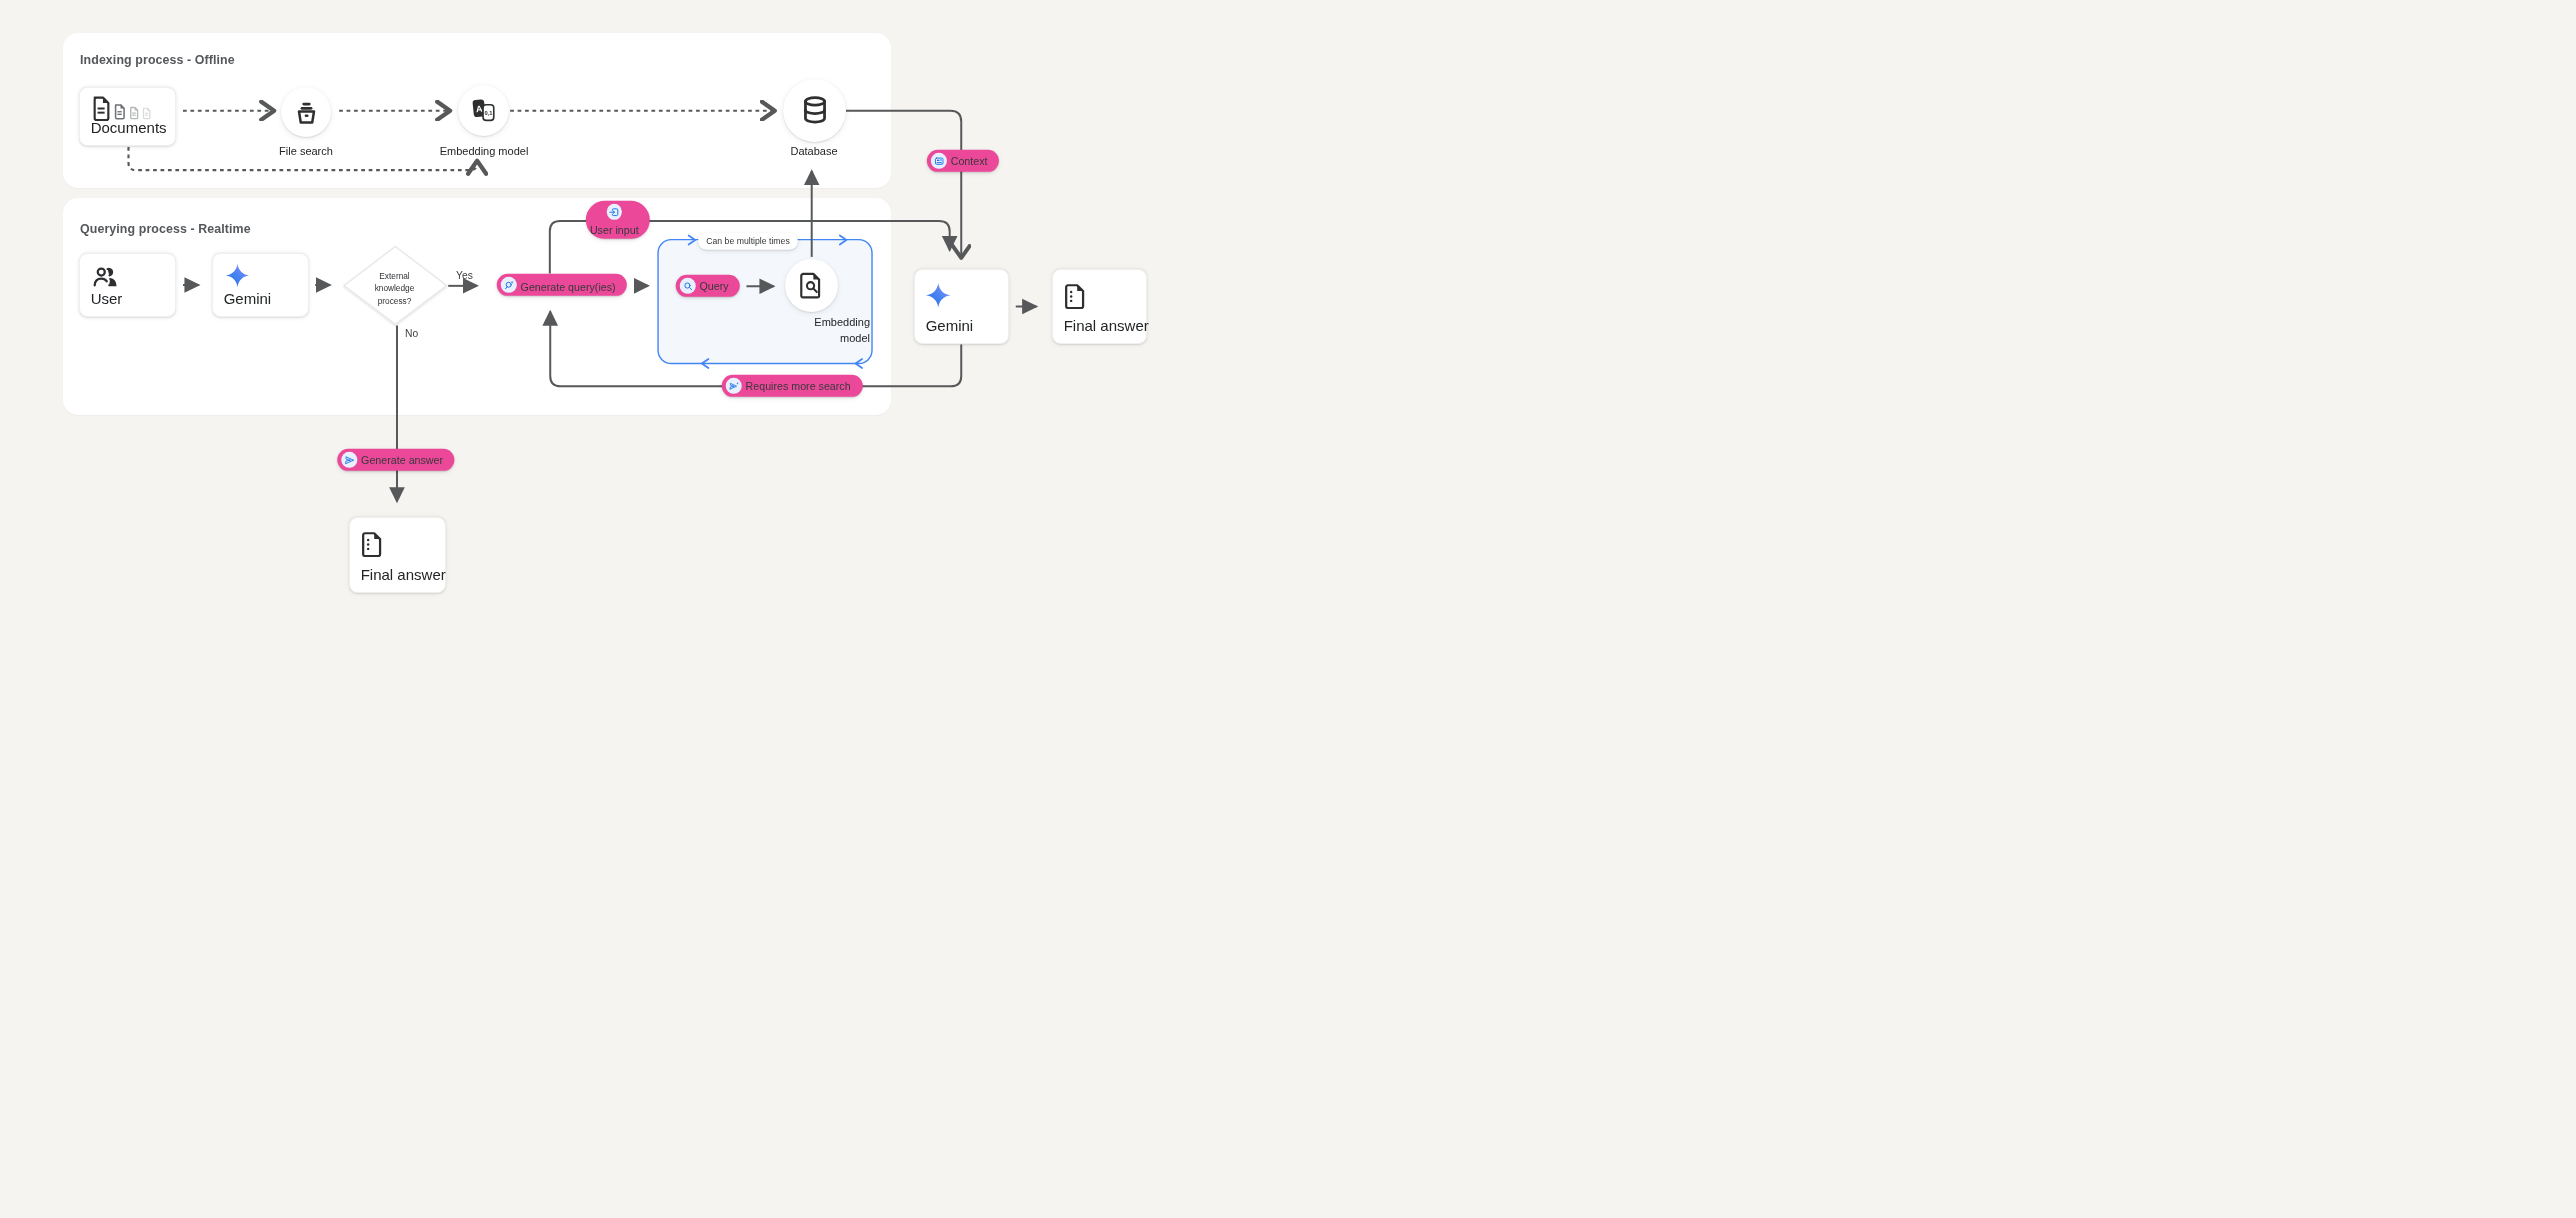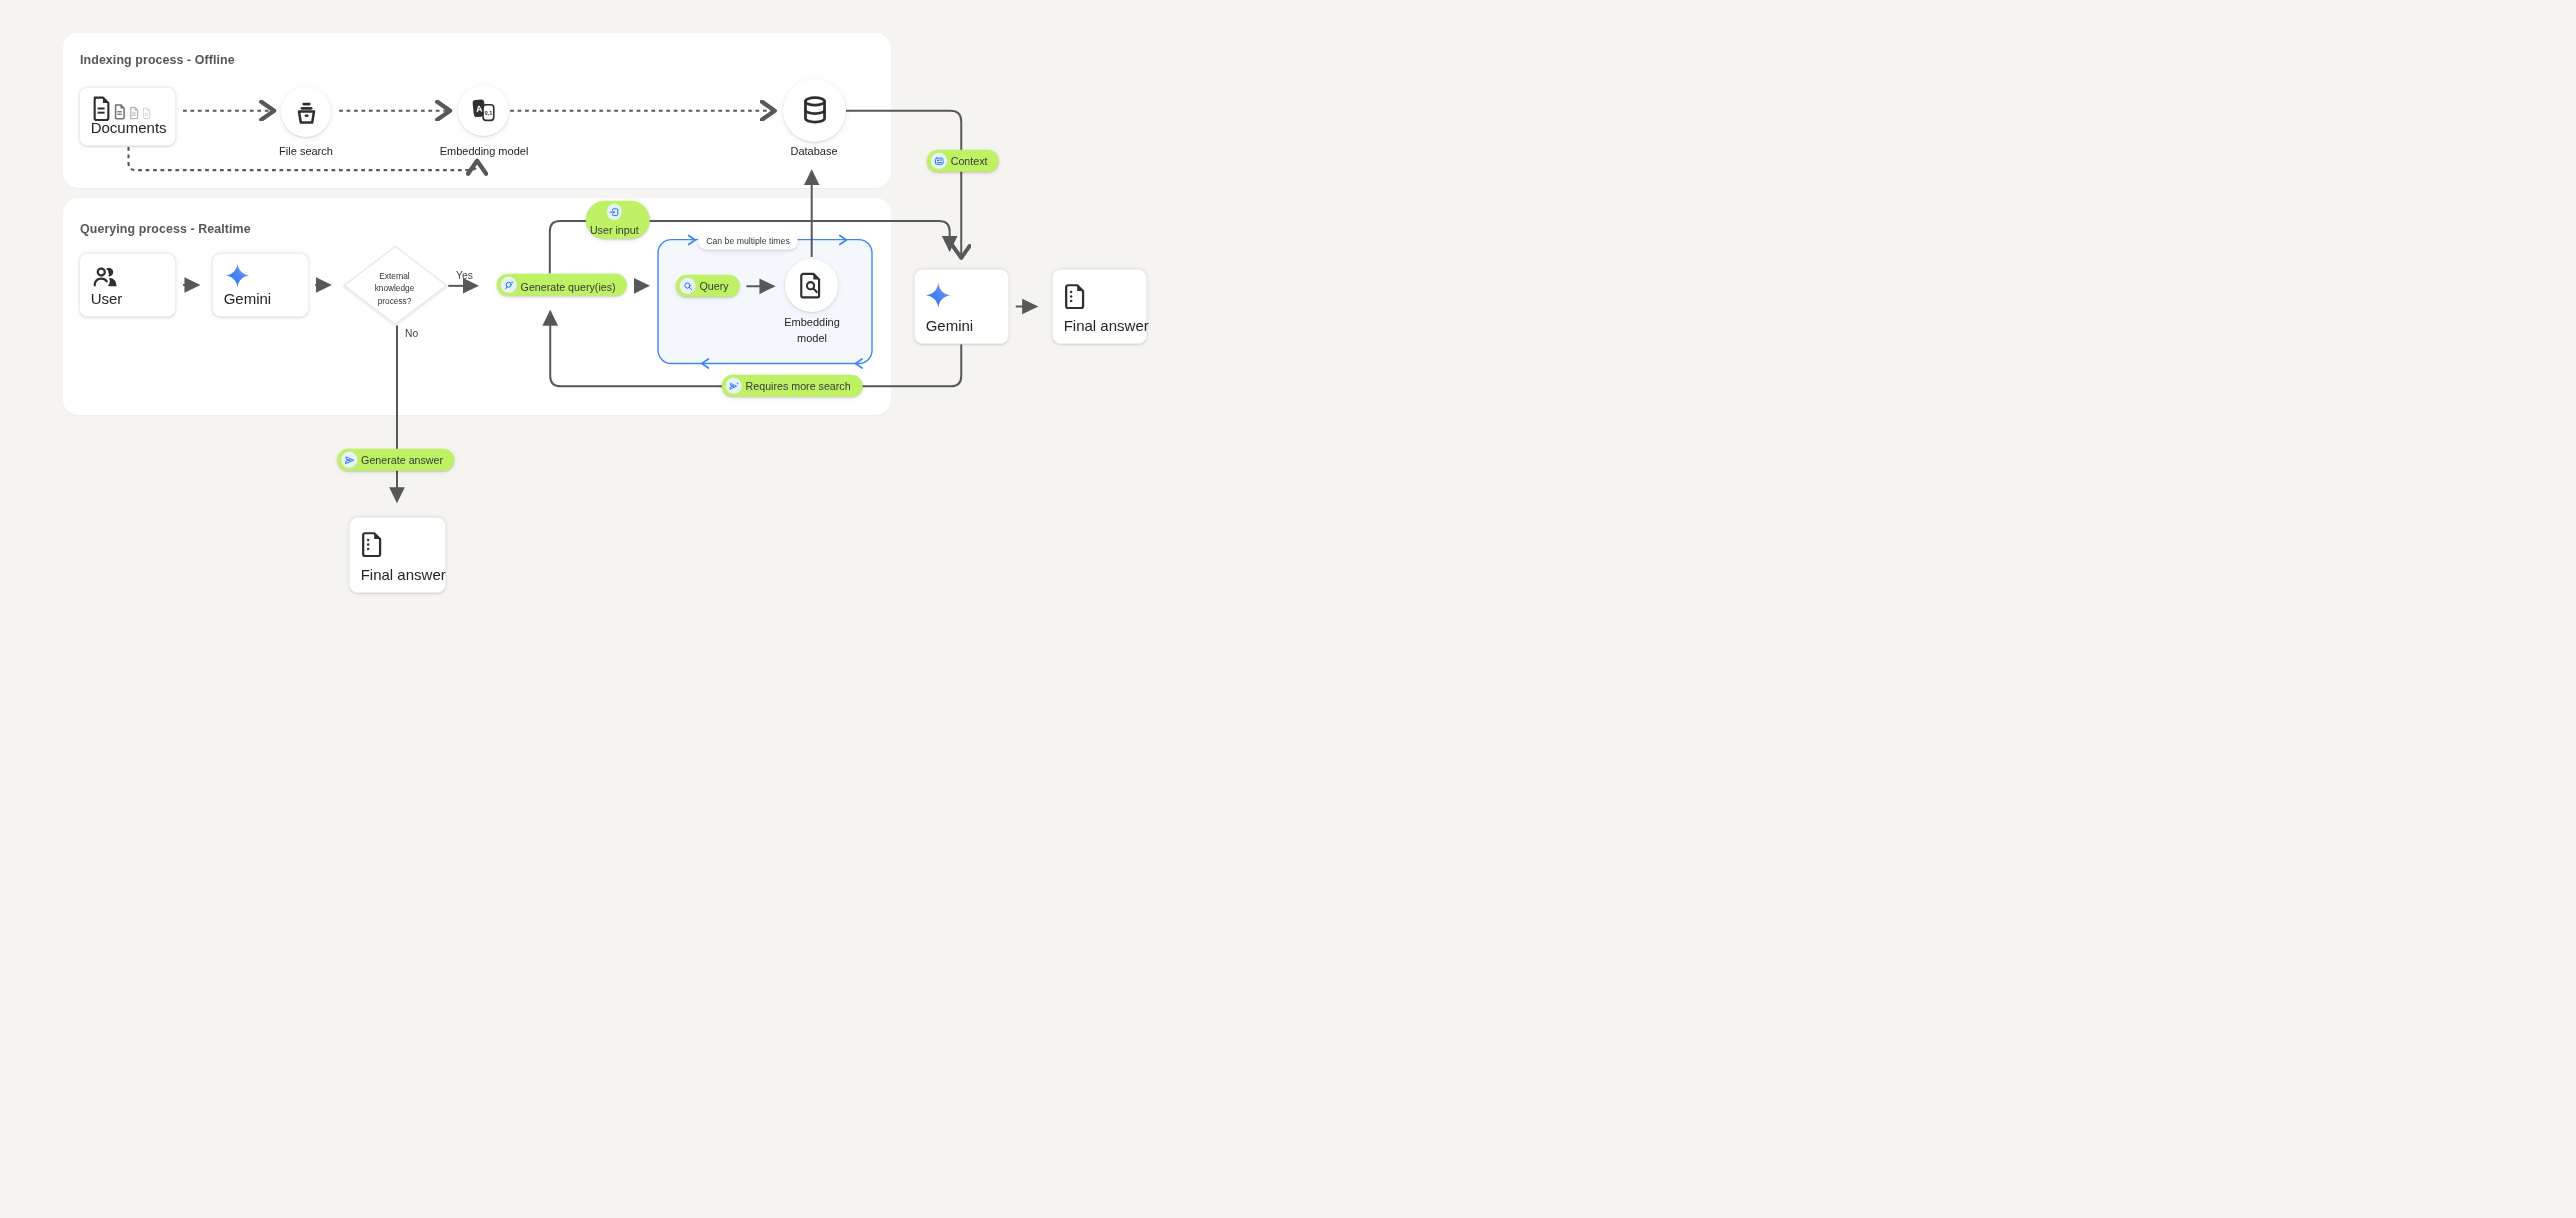--- a/index.html
+++ b/index.html
@@ -49,21 +49,21 @@
 
   .node-label{
     position:absolute;transform:translateX(-50%);
     font-size:11px;font-weight:500;color:#222426;
     text-align:center;white-space:nowrap;
   }
 
   .pill{
     position:absolute;transform:translate(-50%,-50%);
     display:flex;align-items:center;gap:4px;
-    background:#bef264;border-radius:826px;
+    background:#ec4899;border-radius:826px;
     padding:3.3px 11.6px 3.3px 4.1px;
     box-shadow:0 0.8px 1.7px rgba(0,0,0,.16),0 1.7px 5.8px rgba(0,0,0,.08);
     font-size:10.7px;font-weight:500;color:#37393c;white-space:nowrap;
   }
   .pill .chip{
     width:15.7px;height:15.7px;border-radius:50%;
     background:var(--chip,#e8f0fe);
     display:flex;align-items:center;justify-content:center;flex:0 0 auto;
   }
   .pill-sm{
@@ -74,21 +74,21 @@
   }
   .edge-label{
     position:absolute;font-size:10.3px;font-weight:500;color:#3e4144;white-space:nowrap;
   }
   #diamond-text{
     position:absolute;left:341px;top:270px;width:107px;
     text-align:center;font-size:8.3px;line-height:12.4px;color:#2f3235;font-weight:500;
   }
   #emb-query-label{
     position:absolute;left:754px;top:314px;width:116px;
-    text-align:center;font-size:11px;line-height:16px;font-weight:500;color:#222426;
+    text-align:right;font-size:11px;line-height:16px;font-weight:500;color:#222426;
   }
 </style>
 </head>
 <body>
 
 <div id="canvas">
 
   <div class="panel" id="panel-indexing"></div>
   <div class="panel" id="panel-querying"></div>
   <div class="panel-title" id="title-indexing">Indexing process - Offline</div>

